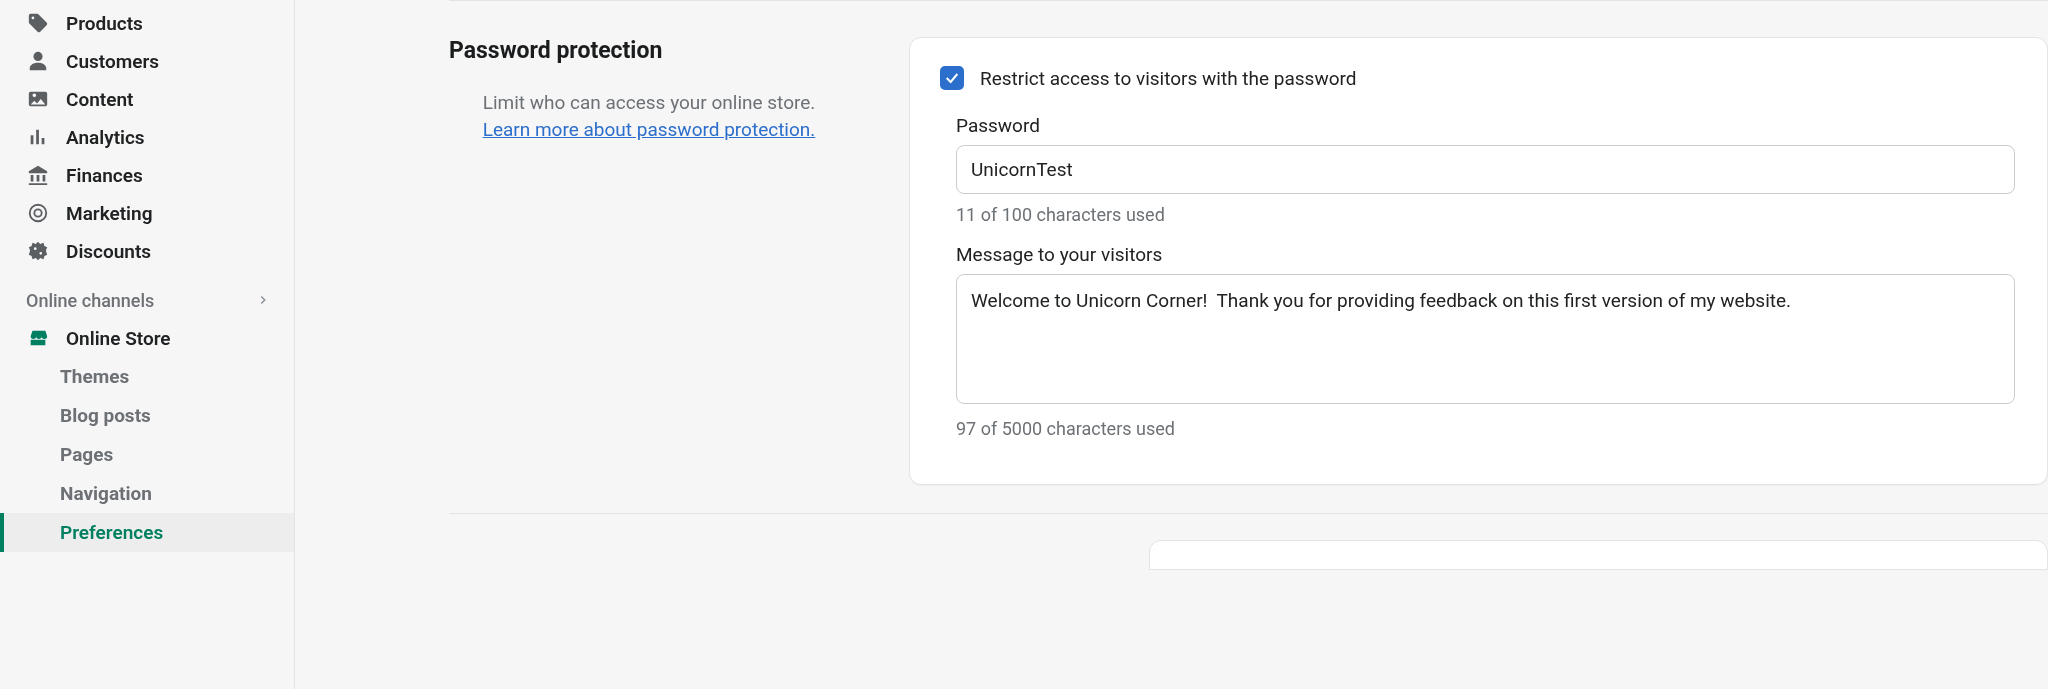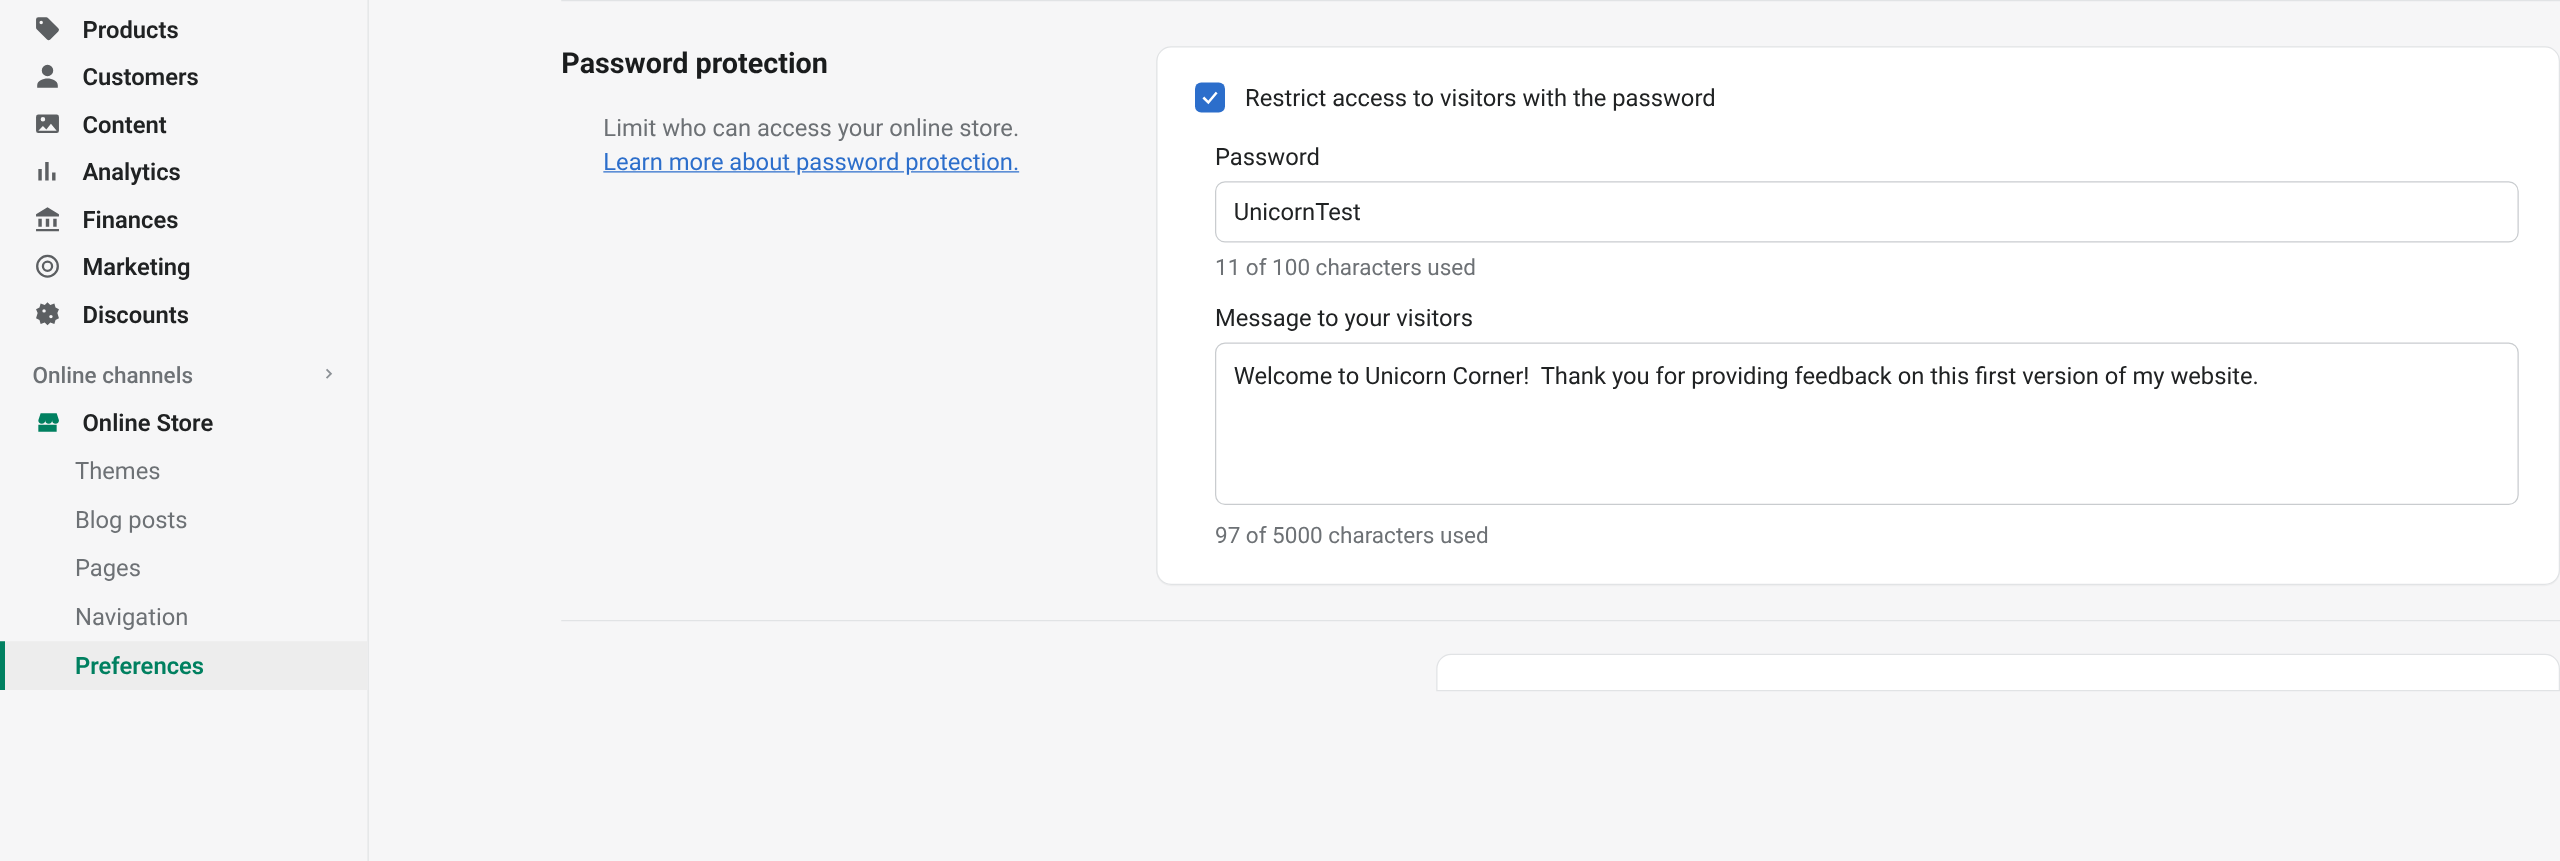--- a/index.html
+++ b/index.html
@@ -4,30 +4,30 @@
 <style>
   * { box-sizing: border-box; margin: 0; padding: 0; }
   html, body { width: 2048px; height: 689px; font-family: -apple-system, BlinkMacSystemFont, "Segoe UI", Roboto, Helvetica, Arial, sans-serif; background: #f6f6f7; color: #202223; }
   .layout { display: flex; width: 100%; height: 100%; }
   .sidebar { width: 295px; height: 100%; background: #f6f6f7; border-right: 1px solid #e1e3e5; padding-top: 4px; }
   .nav-item { display: flex; align-items: center; gap: 16px; padding: 7px 20px 7px 26px; font-size: 19px; font-weight: 600; color: #202223; cursor: pointer; border-radius: 8px; }
   .nav-icon { width: 24px; height: 24px; display: inline-flex; align-items: center; justify-content: center; color: #5c5f62; }
   .nav-icon svg { width: 22px; height: 22px; fill: currentColor; }
   .section-header { display: flex; align-items: center; justify-content: space-between; padding: 20px 24px 8px 26px; font-size: 18px; font-weight: 500; color: #6d7175; }
   .section-header .chev { color: #8c9196; }
-  .sub-item { display: block; padding: 8px 20px 8px 60px; font-size: 19px; font-weight: 400; color: #6d7175; cursor: pointer; }
+  .sub-item { display: block; padding: 8px 20px 8px 60px; font-size: 19px; font-weight: 700; color: #6d7175; cursor: pointer; }
   .sub-item.active { background: #ededed; color: #008060; font-weight: 600; border-left: 4px solid #008060; padding-left: 56px; }
   .main { flex: 1; height: 100%; overflow: hidden; position: relative; }
   .divider-top { height: 1px; background: #e1e3e5; margin: 0 0 0 154px; }
-  .content-row { display: flex; gap: 76px; padding: 36px 0 0 154px; }
+  .content-row { display: flex; gap: 60px; padding: 36px 0 0 154px; }
   .left-col { width: 400px; }
   .left-col h2 { font-size: 23px; font-weight: 700; color: #1a1c1d; margin-bottom: 26px; }
   .left-col .helper { font-size: 19px; color: #6d7175; line-height: 1.4; text-align: center; }
   .left-col a { color: #2c6ecb; text-decoration: underline; margin-top: 46px; }
-  .card { background: #ffffff; border: 1px solid #e1e3e5; border-radius: 12px; padding: 28px 32px 28px 30px; flex: 1; margin-right: 0; box-shadow: 0 1px 0 rgba(0,0,0,0.03); }
+  .card { background: #ffffff; border: 1px solid #e1e3e5; border-radius: 12px; padding: 28px 32px 45px 30px; flex: 1; margin-right: 0; box-shadow: 0 1px 0 rgba(0,0,0,0.03); }
   .check-row { display: flex; align-items: center; gap: 16px; margin-bottom: 24px; }
   .checkbox { width: 24px; height: 24px; border-radius: 5px; background: #2c6ecb; display: inline-flex; align-items: center; justify-content: center; color: #fff; }
   .checkbox svg { width: 16px; height: 16px; fill: none; stroke: #fff; stroke-width: 3; }
   .check-label { font-size: 19px; color: #202223; }
   .field-label { font-size: 19px; color: #202223; margin-bottom: 8px; display: block; }
   .text-input { width: 100%; font-size: 19px; padding: 12px 14px; border: 1px solid #c9cccf; border-radius: 8px; background: #fff; color: #202223; font-family: inherit; }
   .char-count { font-size: 18px; color: #6d7175; margin-top: 10px; }
   .field-group { margin-bottom: 18px; margin-left: 16px; }
   textarea.text-input { height: 130px; resize: none; line-height: 1.45; }
   .divider-bottom { height: 1px; background: #e1e3e5; margin: 28px 0 0 154px; }

